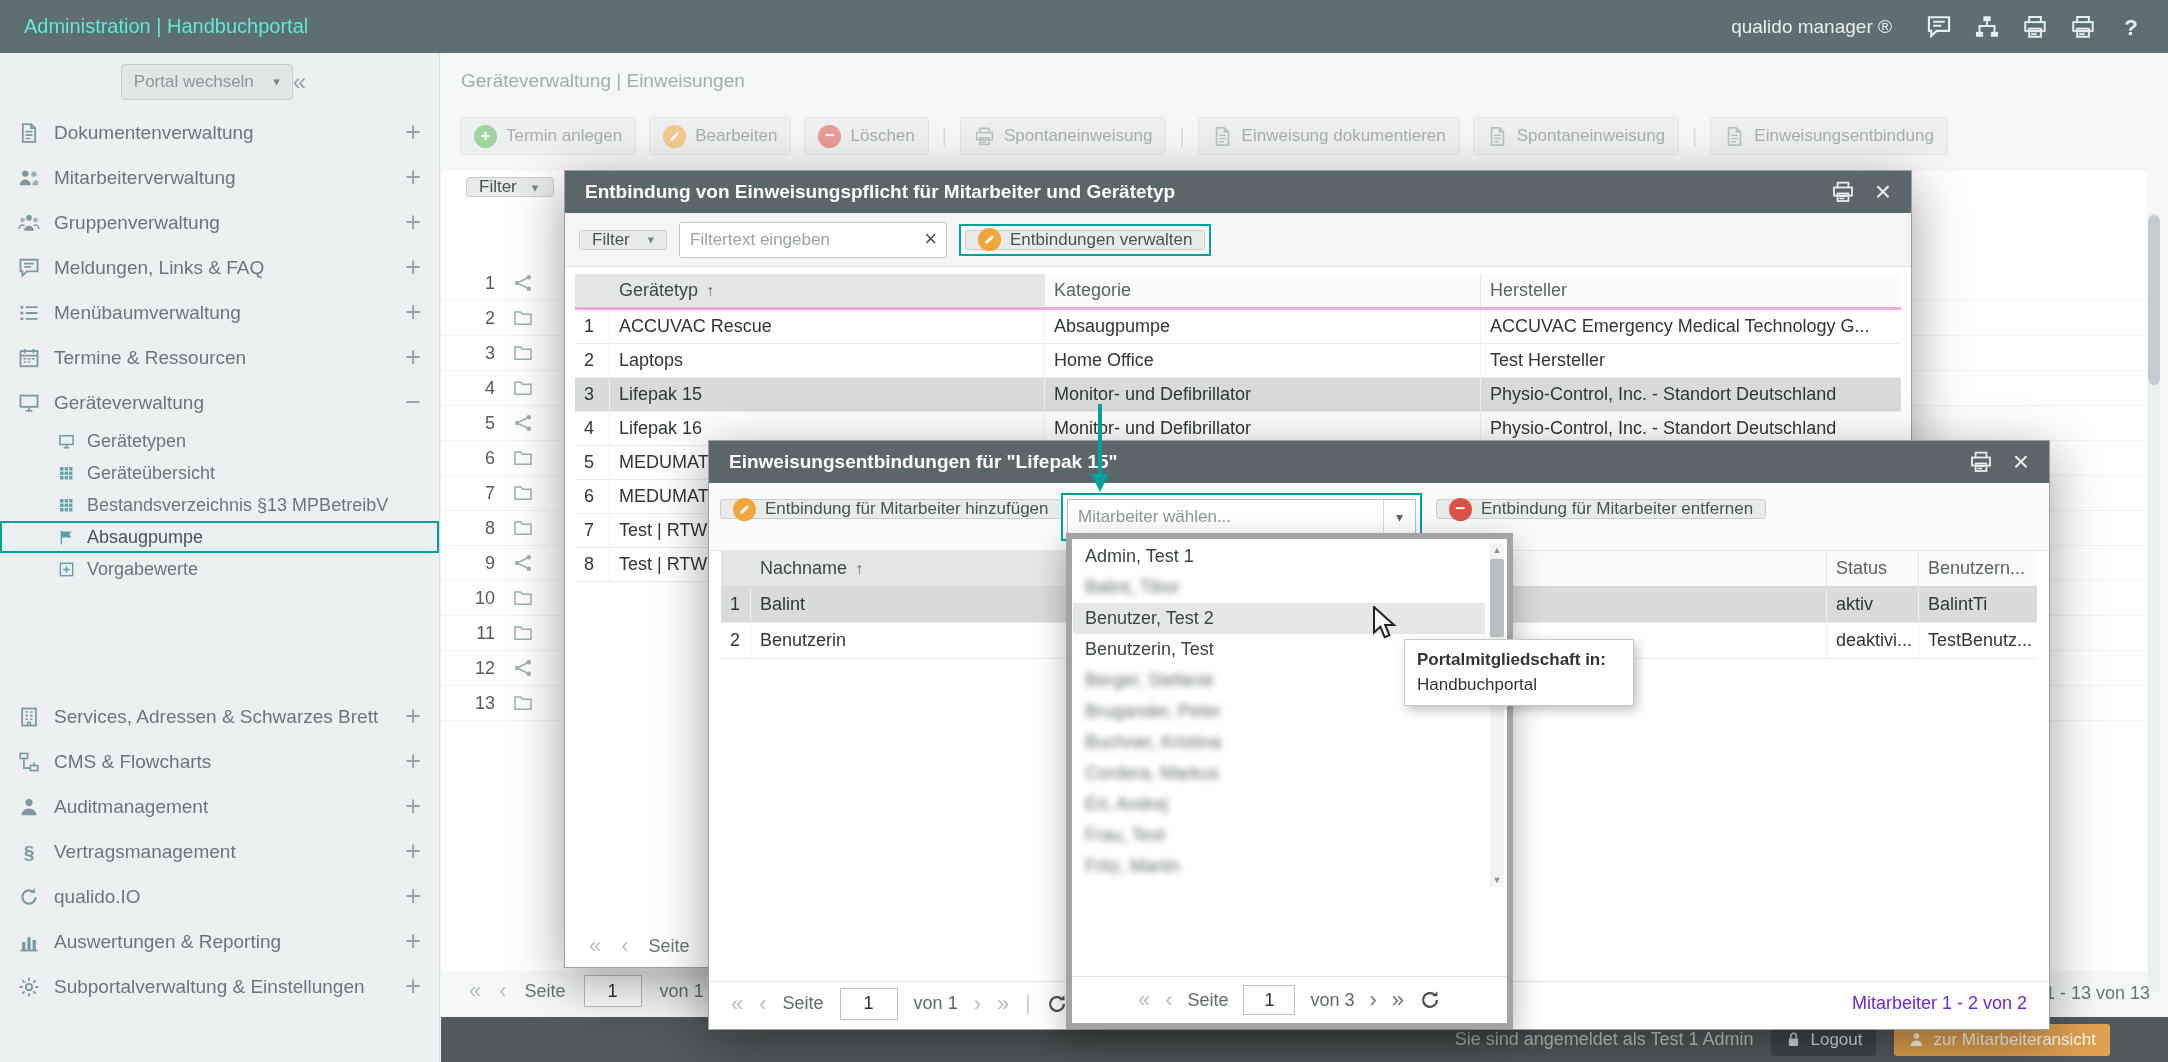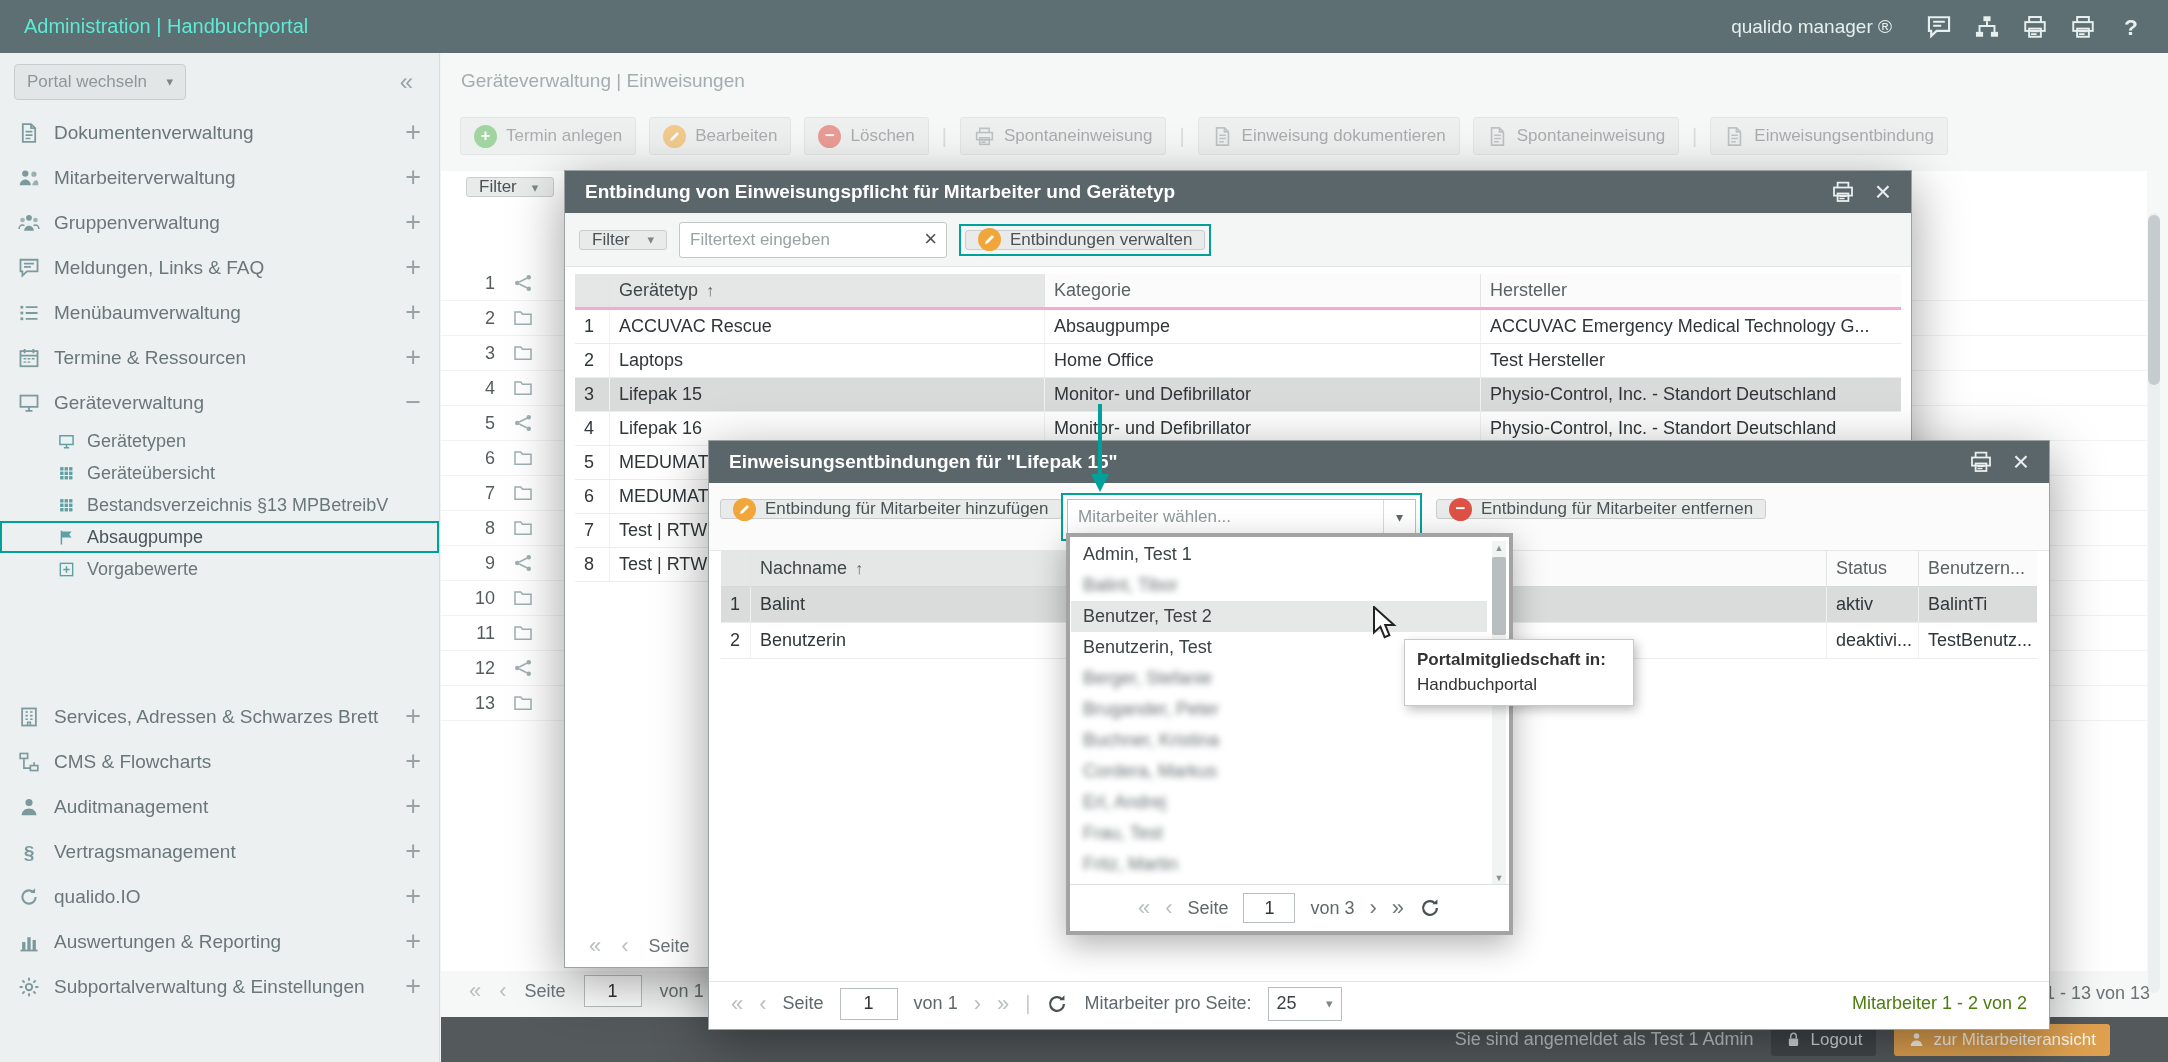--- a/index.html
+++ b/index.html
@@ -12,21 +12,21 @@
             display:flex; align-items:center; justify-content:space-between; padding:0 24px; z-index:3; }
   .app-title { color:#5eead4; font-size:20px; }
   .header-right { display:flex; align-items:center; gap:24px; }
   .brand { color:#e8efef; font-size:19px; margin-right:10px; }
   .hicon { width:26px; height:26px; color:#e8efef; display:inline-flex; align-items:center; justify-content:center; }
   .hicon svg { width:100%; height:100%; }
 
   
   .sidebar { position:absolute; left:0; top:53px; width:440px; height:1009px; background:#edf0f0;
              border-right:1px solid #d9dddd; z-index:2; }
-  .portal-row { height:57px; display:flex; align-items:center; justify-content:space-between; padding:4px 14px; }
+  .portal-row { height:57px; display:flex; align-items:center; justify-content:center; padding:4px 14px; }
   .portal-btn { width:172px; height:36px; background:#e3e6e6; border:1px solid #c8cdcd; border-radius:4px;
                 color:#8d9799; font-size:17px; display:flex; align-items:center; justify-content:space-between; padding:0 12px; }
   .collapse { color:#9aa4a6; font-size:24px; margin-right:12px; }
   .side-item { height:45px; display:flex; align-items:center; padding:0 18px; }
   .side-item .sicon { width:22px; height:22px; color:#7c9a9e; margin-right:14px; flex:none; display:inline-flex; }
   .sicon svg { width:100%; height:100%; }
   .side-item .slabel { font-size:19px; color:#69777a; flex:1; white-space:nowrap; overflow:hidden; }
   .side-item .expander { font-size:27px; color:#98a2a4; line-height:1; }
   .side-child { height:32px; display:flex; align-items:center; padding:0 18px 0 58px; }
   .side-child .sicon { width:17px; height:17px; color:#5fa0a5; margin-right:12px; flex:none; display:inline-flex; }
@@ -114,25 +114,25 @@
   .m2-table { margin:0 12px; }
   .m2-hrow, .m2-row { display:grid; grid-template-columns:30px 420px 656px 92px 1fr; }
   .m2-hrow { height:36px; border-bottom:1px solid #d6d9d9; }
   .m2-row { height:36px; border-bottom:1px solid #ececec; font-size:18px; color:#303639; }
   .m2-row.selected { background:#dadcdc; }
   .m2-pg { position:absolute; left:0; right:0; bottom:4px; height:44px; border-top:1px solid #e3e5e5; display:flex;
            align-items:center; gap:16px; padding:0 22px; font-size:18px; color:#5f686a; }
   .pg-sep { color:#c5cacb; font-size:20px; }
   .perpage { width:74px; height:34px; border:1px solid #b9bfc0; background:#fff; display:flex; align-items:center;
              justify-content:space-between; padding:0 8px; font-size:18px; color:#3c4345; }
-  .m2-count { margin-left:auto; color:#4d7c0f; }
+  .m2-count { margin-left:auto; color:#6d28d9; }
 
   
-  .dd-panel { position:absolute; left:1066px; top:533px; width:447px; height:402px; background:#fff;
-              border:4px solid #a3a3a3; box-shadow:0 10px 30px rgba(0,0,0,.3); z-index:25; }
+  .dd-panel { position:absolute; left:1066px; top:533px; width:447px; height:496px; background:#fff;
+              border:6px solid #a3a3a3; box-shadow:0 10px 30px rgba(0,0,0,.3); z-index:25; }
   .dd-list { position:absolute; left:1px; top:2px; right:22px; }
   .dd-item { height:31px; display:flex; align-items:center; padding:0 12px; font-size:18px; color:#3c4345; white-space:nowrap; }
   .dd-item.blurred { filter:blur(3px); color:#6a7274; }
   .dd-item.hover { background:#e6e8e8; }
   .dd-scroll { position:absolute; right:3px; top:4px; width:14px; height:344px; background:#f2f3f3; }
   .dd-scroll .arr { position:absolute; left:0; width:14px; height:14px; font-size:9px; color:#8a9294; text-align:center; line-height:14px; }
   .dd-scroll .arr.down { bottom:0; }
   .dd-scroll .thumb { position:absolute; top:16px; left:0; width:14px; height:78px; background:#b9bfc0; border-radius:2px; }
   .dd-pg { position:absolute; left:0; right:0; bottom:0; height:47px; border-top:1px solid #dfe2e2; display:flex;
            align-items:center; justify-content:center; gap:15px; font-size:18px; color:#5f686a; background:#fff; }

